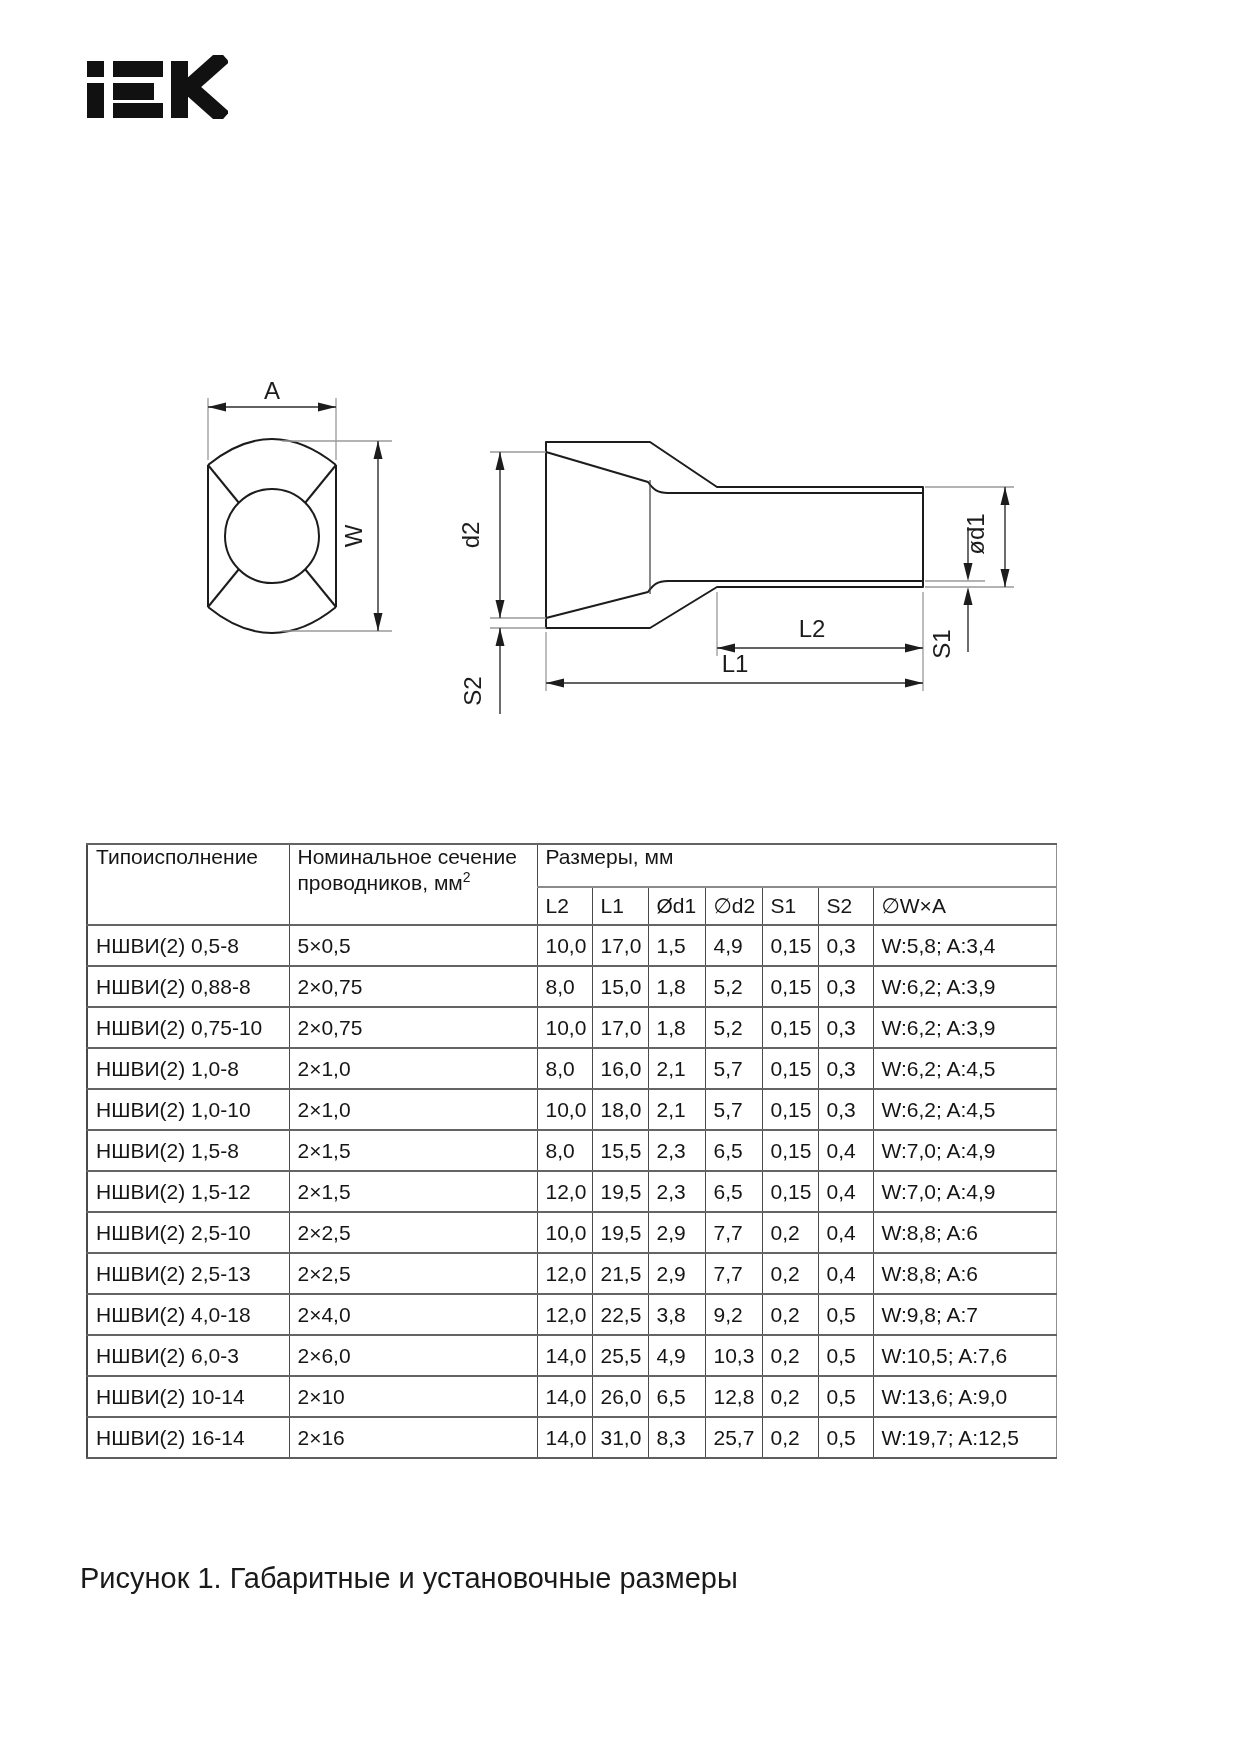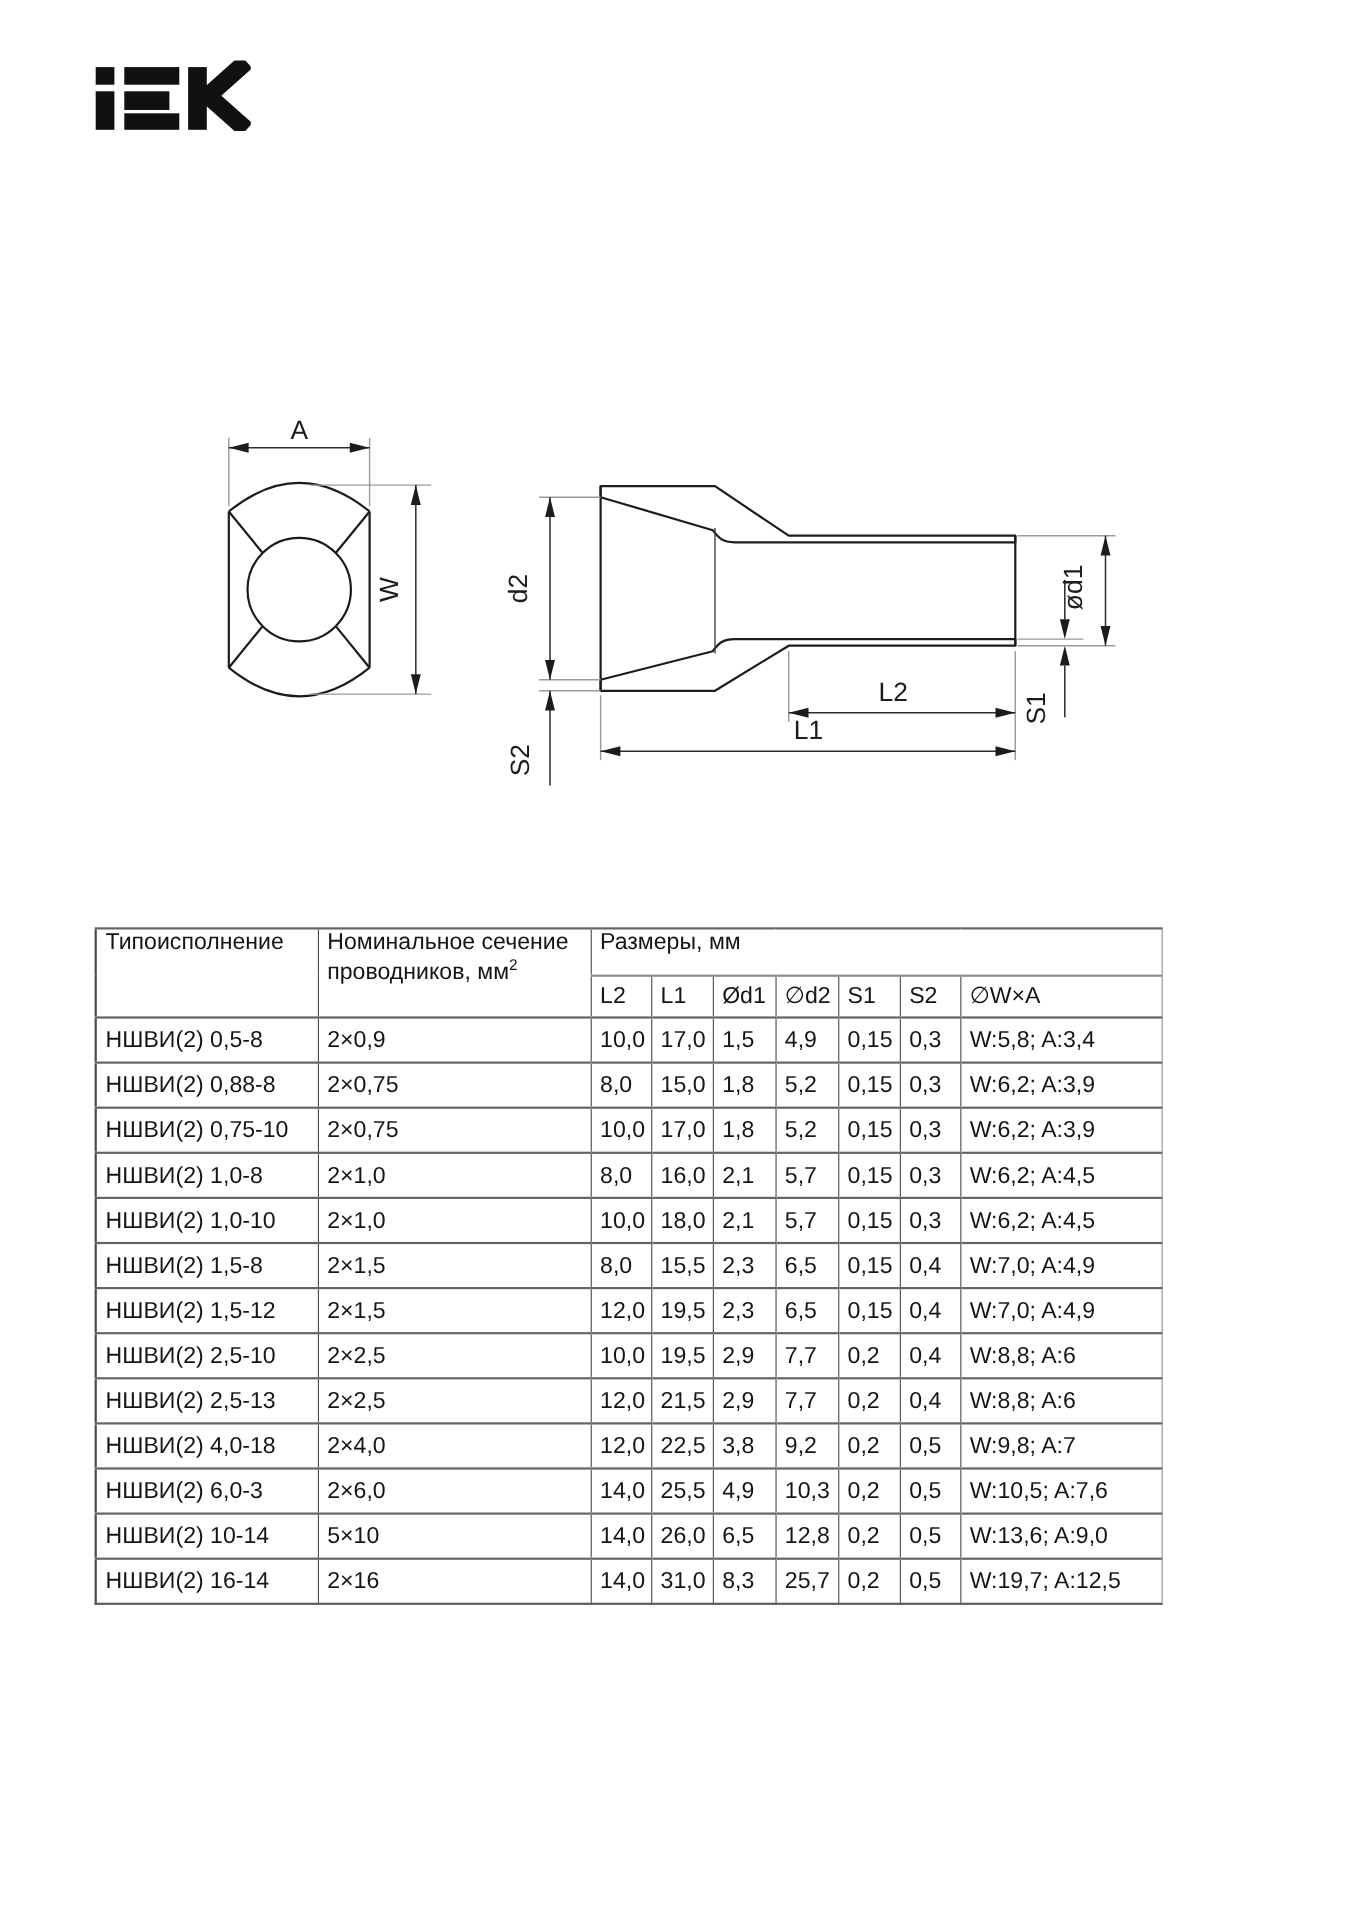--- a/index.html
+++ b/index.html
@@ -182,21 +182,21 @@
           <th>Ød1</th>
           <th>∅d2</th>
           <th>S1</th>
           <th>S2</th>
           <th>∅W×A</th>
         </tr>
     </thead>
     <tbody>
         <tr>
           <td class="c-type">НШВИ(2) 0,5-8</td>
-          <td class="c-sec">2×0,9</td>
+          <td class="c-sec">5×0,5</td>
           <td class="c-dim">10,0</td>
           <td class="c-dim">17,0</td>
           <td class="c-dim">1,5</td>
           <td class="c-dim">4,9</td>
           <td class="c-dim">0,15</td>
           <td class="c-dim">0,3</td>
           <td class="c-wa">W:5,8; A:3,4</td>
         </tr>
         <tr>
           <td class="c-type">НШВИ(2) 0,88-8</td>
@@ -303,21 +303,21 @@
           <td class="c-dim">14,0</td>
           <td class="c-dim">25,5</td>
           <td class="c-dim">4,9</td>
           <td class="c-dim">10,3</td>
           <td class="c-dim">0,2</td>
           <td class="c-dim">0,5</td>
           <td class="c-wa">W:10,5; A:7,6</td>
         </tr>
         <tr>
           <td class="c-type">НШВИ(2) 10-14</td>
-          <td class="c-sec">5×10</td>
+          <td class="c-sec">2×10</td>
           <td class="c-dim">14,0</td>
           <td class="c-dim">26,0</td>
           <td class="c-dim">6,5</td>
           <td class="c-dim">12,8</td>
           <td class="c-dim">0,2</td>
           <td class="c-dim">0,5</td>
           <td class="c-wa">W:13,6; A:9,0</td>
         </tr>
         <tr>
           <td class="c-type">НШВИ(2) 16-14</td>
@@ -326,14 +326,15 @@
           <td class="c-dim">31,0</td>
           <td class="c-dim">8,3</td>
           <td class="c-dim">25,7</td>
           <td class="c-dim">0,2</td>
           <td class="c-dim">0,5</td>
           <td class="c-wa">W:19,7; A:12,5</td>
         </tr>
       </tbody>
   </table>
 
+  <div class="caption">Рисунок 1. Габаритные и установочные размеры</div>
 
 </div>
 
 </body></html>

